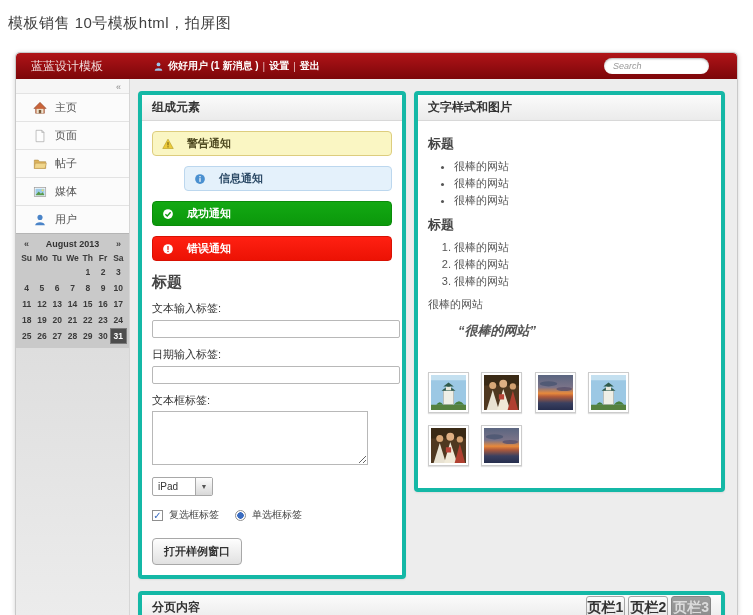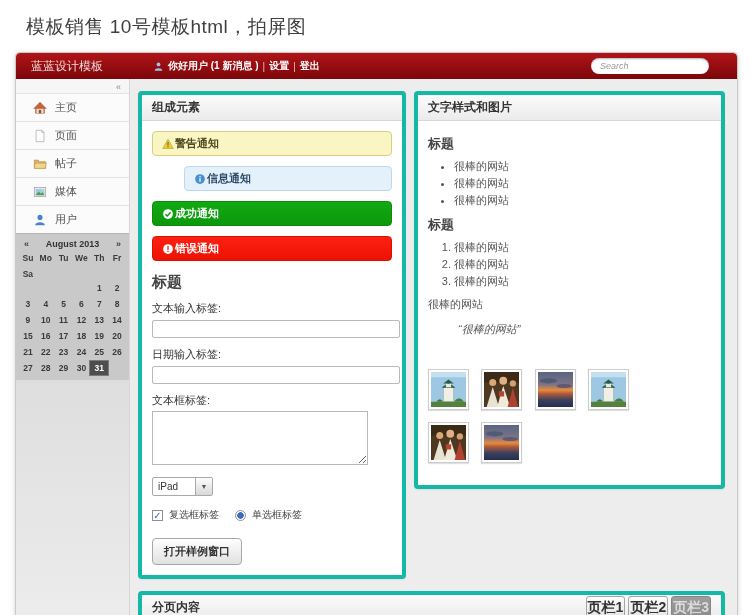--- a/index.html
+++ b/index.html
@@ -1,66 +1,66 @@
 <!DOCTYPE html>
 <html><head>
 <meta charset="utf-8">
 <style>
   * { box-sizing: border-box; margin: 0; padding: 0; }
   html,body { width:753px; height:615px; overflow:hidden; background:#fff;
     font-family:"Liberation Sans", sans-serif; }
-  .page-title { position:absolute; left:26px; top:14px; font-size:19px; color:#3f3f3f; letter-spacing:.5px; }
+  .page-title { position:absolute; left:8px; top:14px; font-size:15px; color:#3f3f3f; letter-spacing:.5px; }
 
   .app { position:absolute; left:15px; top:52px; width:723px; height:563px;
     background:#ededed; border:1px solid #c9c9c9; border-bottom:none;
     border-radius:5px 5px 0 0; box-shadow:0 1px 5px rgba(0,0,0,.18); overflow:hidden; }
 
   
   .hdr { height:26px; background:linear-gradient(#b01418,#7c0609); border-radius:4px 4px 0 0;
     display:flex; align-items:center; position:relative; }
   .brand { color:#efd9d9; font-size:12px; margin-left:15px; width:122px; }
   .user-strip { display:flex; align-items:center; gap:4px; color:#fff; font-size:10px; font-weight:bold; }
   .user-strip .sep { font-weight:normal; color:#e8bcbc; }
   .user-strip a { color:#fff; text-decoration:none; cursor:pointer; }
-  .search { position:absolute; right:28px; top:5px; width:118px; height:16px; border:none; border-radius:9px;
+  .search { position:absolute; right:28px; top:5px; width:105px; height:16px; border:none; border-radius:9px;
     padding:0 9px; font-size:9px; font-style:italic; color:#555; background:#fff; outline:none;
     box-shadow:inset 0 1px 2px rgba(0,0,0,.3); }
   .search::placeholder { color:#999; font-style:italic; }
 
   
   .bodyrow { display:flex; height:537px; }
   .sidebar { width:114px; background:#f6f6f6; border-right:1px solid #d6d6d6; display:flex; flex-direction:column; }
   .collapse-row { text-align:right; padding:3px 8px 1px; color:#888; font-size:9px; cursor:pointer; }
   .menu-item { height:28px; border-top:1px solid #e3e3e3; display:flex; align-items:center; gap:8px;
     padding-left:17px; font-size:11px; color:#555; cursor:pointer; background:#fbfbfb; }
   .menu-item svg { width:14px; height:14px; }
   .calendar { background:#c9c9c9; border-top:1px solid #b5b5b5; padding:3px 3px 5px; color:#333; }
   .cal-head { display:flex; align-items:center; justify-content:space-between; padding:2px 5px;
     font-size:9px; font-weight:bold; }
   .cal-nav { cursor:pointer; color:#444; }
-  .cal-grid { display:grid; grid-template-columns:repeat(6,1fr); row-gap:2px; text-align:center;
+  .cal-grid { display:grid; grid-template-columns:repeat(7,1fr); row-gap:2px; text-align:center;
     font-size:8.5px; font-weight:bold; }
   .cal-cell { padding:2px 0; color:#3a3a3a; }
   .cal-cell.selected { background:#4d4d4d; color:#fff; outline:1px solid #7a7a7a; }
   .sidebar-fill { flex:1; background:linear-gradient(#dedede,#ececec); }
 
   
   .main { flex:1; padding:12px 12px 0 8px; overflow:hidden; }
   .columns { display:flex; gap:8px; align-items:flex-start; }
   .panel { background:#fff; border:4px solid #14b8a6; border-radius:4px; box-shadow:0 1px 2px rgba(0,0,0,.07); }
   .panel-hd { height:26px; background:linear-gradient(#fbfbfb,#ebebeb); border-bottom:1px solid #d8d8d8;
     border-radius:4px 4px 0 0; display:flex; align-items:center; justify-content:space-between;
     padding:0 10px; font-size:12px; font-weight:bold; color:#333; }
   .panel-bd { padding:10px; }
   .p-elements { width:268px; }
   .p-text { flex:1; }
   .p-tabs { margin-top:12px; }
 
   
-  .alert { height:25px; display:flex; align-items:center; gap:1px; padding:0 9px; border-radius:4px;
+  .alert { height:25px; display:flex; align-items:center; gap:13px; padding:0 9px; border-radius:4px;
     font-size:11px; font-weight:bold; margin-bottom:10px; border:1px solid transparent; }
   .alert svg { width:12px; height:12px; flex:0 0 auto; }
   .a-warn { background:#faf6c3; border-color:#ddcd7e; color:#4f4a22; }
   .a-info { background:#e4f1fb; border-color:#bcd7ee; color:#2c4a66;margin-left:32px; }
   .a-ok   { background:linear-gradient(#13a913,#0b980b); border-color:#0a8c0a; color:#fff; }
   .a-err  { background:linear-gradient(#ff2012,#ec1204); border-color:#d81103; color:#fff; }
 
   
   .h-form { font-size:15px; font-weight:bold; color:#454545; margin:12px 0 4px; }
   .f-label { display:block; font-size:11px; color:#333; margin:9px 0 3px; }
@@ -77,21 +77,21 @@
   .rdo { width:11px; height:11px; border:1px solid #8f8f8f; border-radius:50%; margin-left:10px;
     background:radial-gradient(circle,#3a6cc0 0 3px,#fff 3.5px); cursor:pointer; }
   .openbtn { margin-top:16px; padding:5px 11px; font-size:11px; font-weight:bold; color:#333;
     background:linear-gradient(#fefefe,#e1e1e1); border:1px solid #a8a8a8; border-radius:4px; cursor:pointer; }
 
   
   .h-sec { font-size:13px; font-weight:bold; color:#454545; margin:4px 0 6px; }
   .p-text ul, .p-text ol { margin:0 0 8px 26px; font-size:11px; color:#555; }
   .p-text li { margin-bottom:2px; }
   .plain { font-size:11px; color:#555; margin:6px 0 10px; }
-  .quote { margin:0 0 32px 30px; font-size:11px; font-style:italic; color:#555; }
+  .quote { margin:0 0 32px 30px; font-size:13px; font-style:italic; color:#555;font-weight:bold; }
   .thumbs { width:212px; }
   .thumb { display:inline-block; width:41px; height:41px; padding:2px; margin:0 8px 8px 0;
     background:#fff; border:1px solid #ccc; box-shadow:0 1px 1px rgba(0,0,0,.12); cursor:pointer; }
   .thumb svg { width:100%; height:100%; display:block; }
 
   
   .tabset { display:flex; gap:3px; }
   .tabbtn { font-size:14px; font-weight:bold; padding:2px 1px; border:1px solid #a5a5a5; border-radius:3px;
     background:linear-gradient(#fdfdfd,#e4e4e4); color:#333; cursor:pointer; }
   .tabbtn.active { background:linear-gradient(#9e9e9e,#8a8a8a); color:#dcdcdc; border-color:#868686;text-align:right; }

